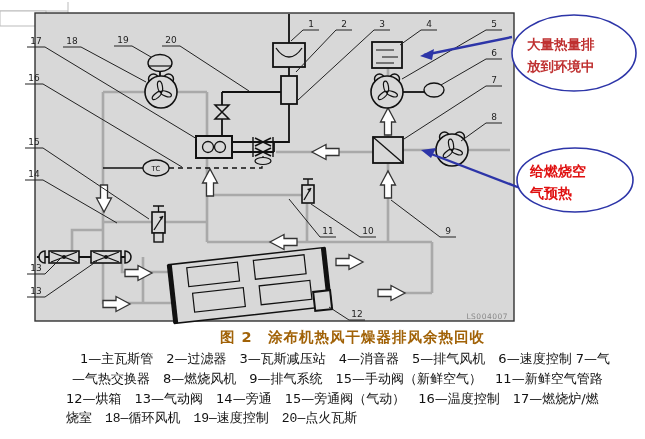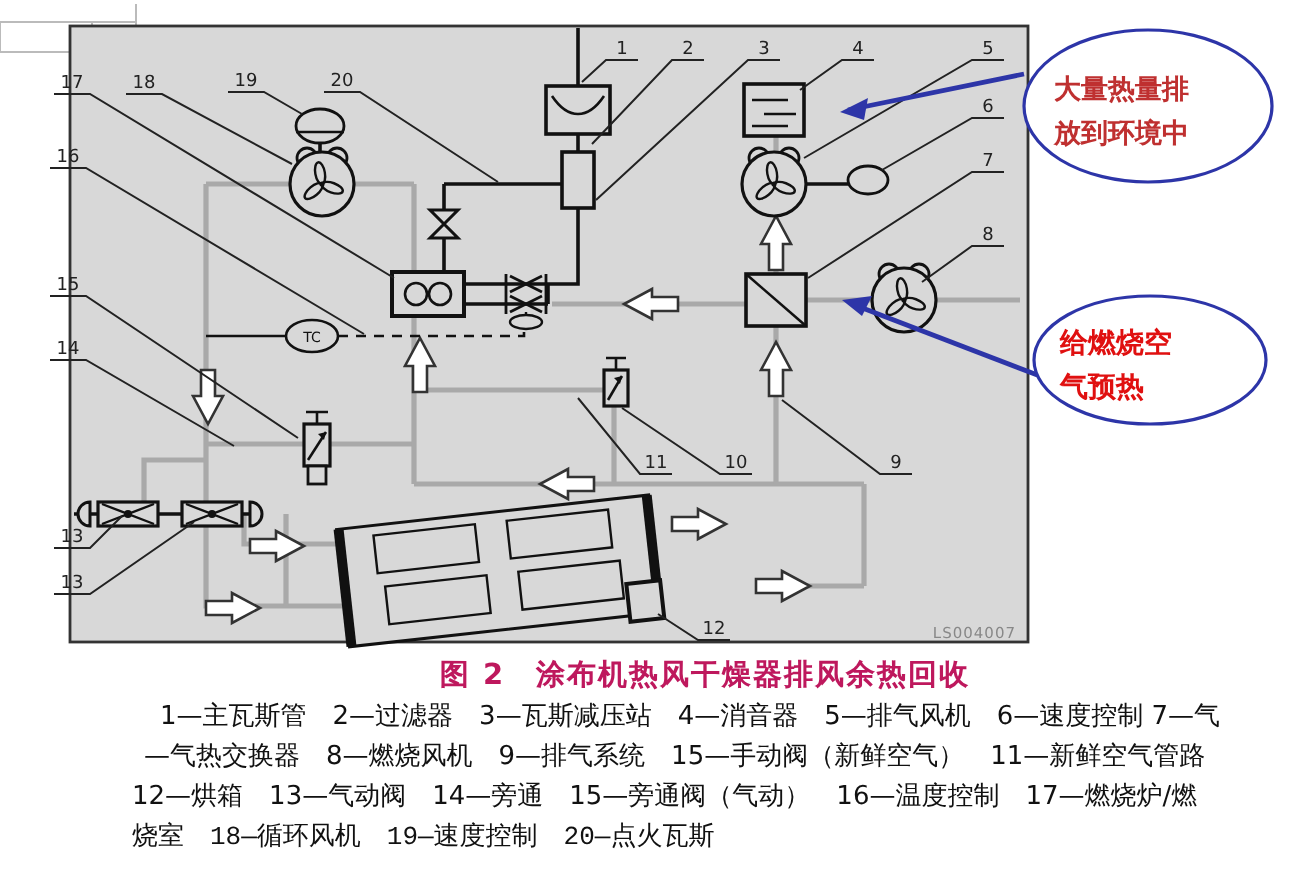--- a/index.html
+++ b/index.html
@@ -1,21 +1,21 @@
 <!DOCTYPE html>
 <html><head>
 <meta charset="utf-8">
 <style>
   html,body{margin:0;padding:0;background:#fff;}
   body{width:645px;height:439px;position:relative;overflow:hidden;
        font-family:"DejaVu Sans","Liberation Sans",sans-serif;}
   #stage{position:absolute;left:0;top:0;width:645px;height:439px;}
   svg{position:absolute;left:0;top:0;}
   .caption{position:absolute;left:60px;top:328px;width:585px;text-align:center;
-           font-size:14.5px;font-weight:bold;color:#be185d;letter-spacing:1px;}
+           font-size:14.5px;font-weight:bold;color:#a16207;letter-spacing:1px;}
   .legend{position:absolute;left:30px;top:349px;width:605px;color:#111;
           font-size:13px;line-height:20px;margin-left:34px;}
   .legend .l1{text-indent:16px;}
   .legend .l2{text-indent:8px;}
   .legend .l3{text-indent:2px;}
   .legend .l4{text-indent:2px;font-family:Liberation Mono, monospace;}
 </style>
 </head>
 <body>
 

